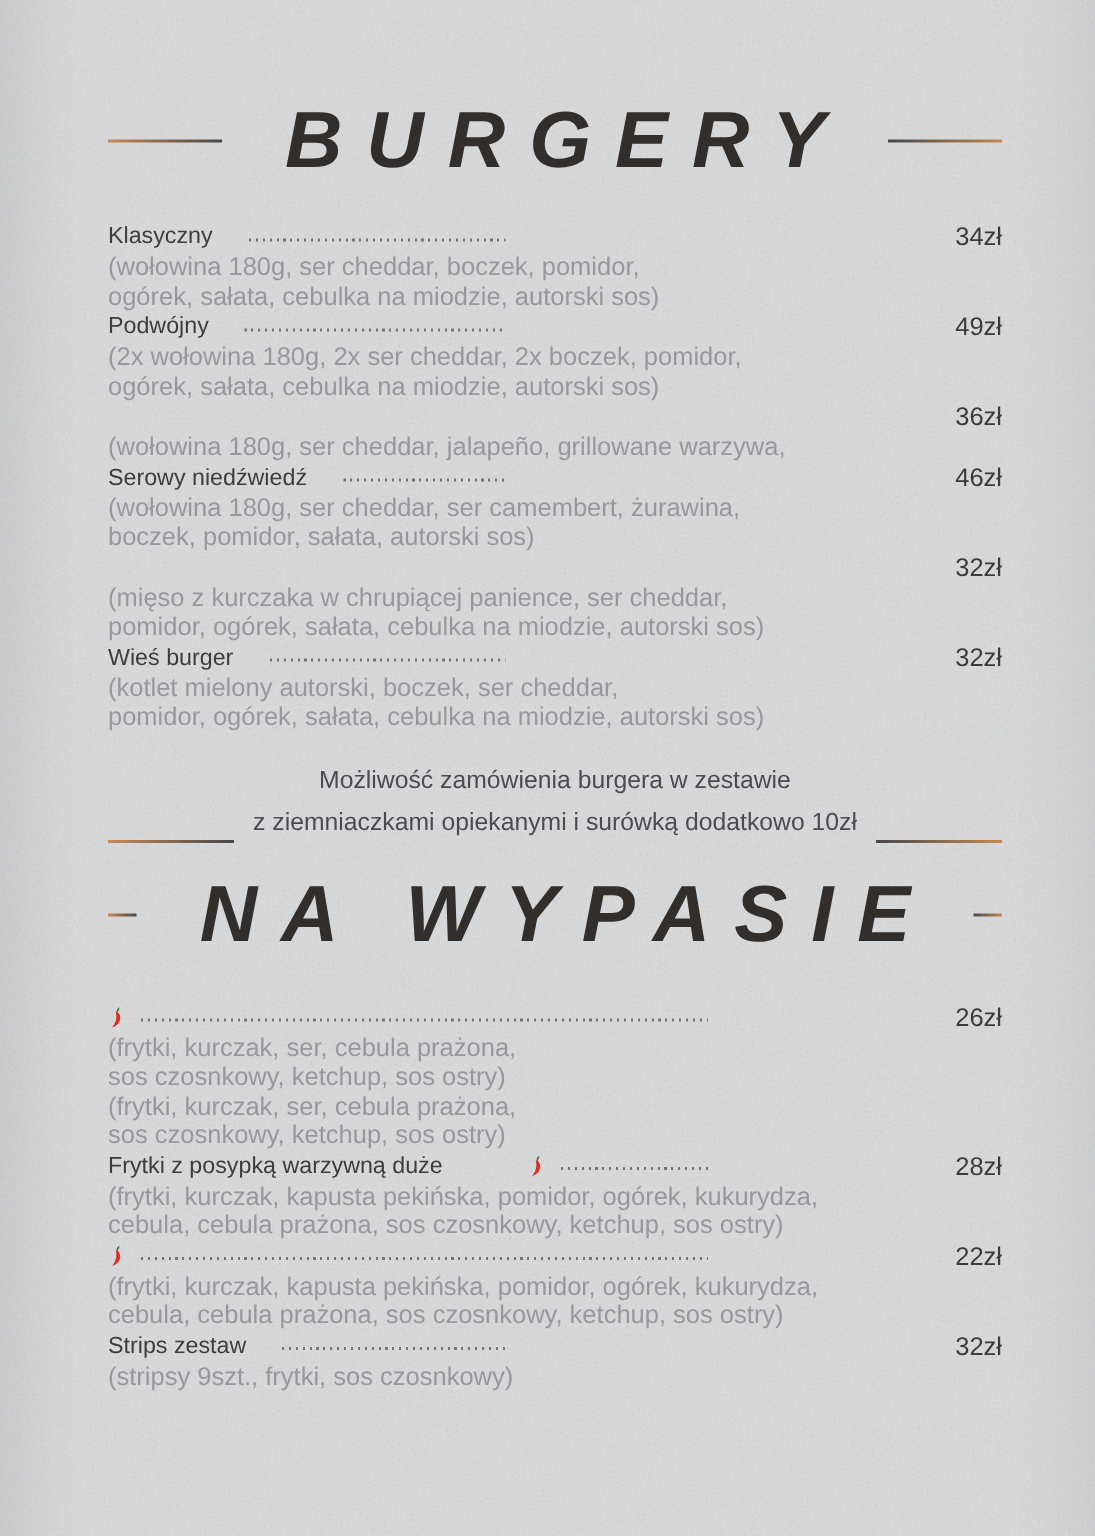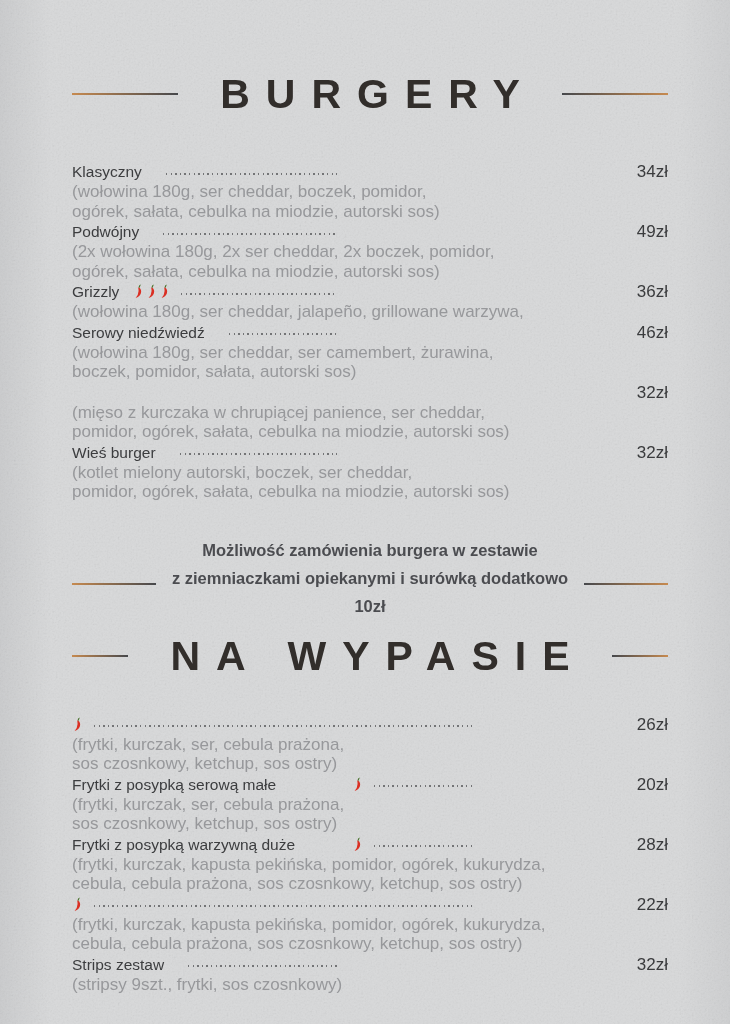--- a/index.html
+++ b/index.html
@@ -30,50 +30,50 @@
   }
   .menu{position:relative;padding:70px 62px 0 72px;}
 
   
   .sec-head{display:flex;align-items:center;gap:42px;}
   .rule{height:2px;}
   .rule-grow{flex:1;}
   .rule-left{background:linear-gradient(to right,var(--rule-orange),var(--rule-dark));}
   .rule-right{background:linear-gradient(to left,var(--rule-orange),var(--rule-dark));}
   .sec-title{
-    font-size:41px;font-weight:bold;letter-spacing:16px;margin-right:-16px;
-    color:var(--title-text);white-space:nowrap;line-height:48px;
+    font-size:53px;font-weight:bold;letter-spacing:16px;margin-right:-16px;
+    color:var(--title-text);white-space:nowrap;line-height:48px;font-style:italic;
   }
 
   
-  .items{margin-top:43px;}
+  .items{margin-top:29px;}
   .row{display:flex;align-items:center;line-height:21px;}
   .row-left{display:flex;align-items:center;width:265px;flex:none;}
   .row-left.wide{width:400px;}
   .row-left.wide .name{width:280px;flex:none;}
   .name{font-size:15.5px;color:var(--item-text);white-space:nowrap;}
   .chilis{display:flex;align-items:center;margin-left:14px;gap:2px;}
   .row-left.wide .chilis{margin-left:0;}
   .chili{display:inline-flex;}
   .chili .body{fill:var(--chili-red);}
   .chili .stem{fill:var(--chili-green);}
   .leader{
     flex:1;height:2px;align-self:center;margin-top:4px;margin-left:24px;
     background:repeating-linear-gradient(to right,var(--dots) 0 1.4px,transparent 1.4px 4.6px);
   }
   .chilis + .leader{margin-left:11px;}
   .price{margin-left:auto;font-size:17px;color:var(--price-text);}
   .desc{font-size:17px;line-height:19.5px;color:var(--desc-text);}
 
   
-  .note{display:flex;align-items:center;margin-top:34px;font-weight:bold;}
+  .note{display:flex;align-items:flex-end;margin-top:18px;}
   .note .rule{width:84px;flex:none;margin-top:12px;}
   .note-text{flex:1;text-align:center;font-size:16.5px;line-height:28px;color:var(--note-text);}
 
-  .sec2{margin-top:12px;}
+  .sec2{margin-top:24px;}
   .sec2 .items{margin-top:34px;}
 </style>
 </head>
 <body>
 
 <div class="page">
 
   <svg class="texture" width="730" height="1024" aria-hidden="true">
     <filter id="grain">
       <feTurbulence type="fractalNoise" baseFrequency="0.55" numOctaves="2" seed="7" stitchTiles="stitch"></feTurbulence>
@@ -110,44 +110,20 @@
                 <span class="name">Podwójny</span>
                 <span class="leader"></span>
               </div>
               <span class="price">49zł</span>
             </div>
             <p class="desc">(2x wołowina 180g, 2x ser cheddar, 2x boczek, pomidor,</p>
             <p class="desc">ogórek, sałata, cebulka na miodzie, autorski sos)</p>
           </div>
           <div class="item">
             <div class="row">
-              <div class="row-left">
-                <span class="name">Grizzly</span>
-                <span class="chilis">
-                  <span class="chili">
-                    <svg viewBox="0 0 16 22" width="11" height="15" aria-hidden="true">
-                      <path class="body" d="M9 5.2 Q13.2 9 11.4 14 Q9.6 19 3.8 20.6 Q8 15.6 8.1 10.2 Q8.1 7.2 7.5 5.3 Z"></path>
-                      <path class="stem" d="M8.4 5.4 C8 3 9.4 1.4 11.4 0.9 C10.8 2.8 10.1 4.2 9.5 5.5 Z"></path>
-                    </svg>
-                  </span>
-                  <span class="chili">
-                    <svg viewBox="0 0 16 22" width="11" height="15" aria-hidden="true">
-                      <path class="body" d="M9 5.2 Q13.2 9 11.4 14 Q9.6 19 3.8 20.6 Q8 15.6 8.1 10.2 Q8.1 7.2 7.5 5.3 Z"></path>
-                      <path class="stem" d="M8.4 5.4 C8 3 9.4 1.4 11.4 0.9 C10.8 2.8 10.1 4.2 9.5 5.5 Z"></path>
-                    </svg>
-                  </span>
-                  <span class="chili">
-                    <svg viewBox="0 0 16 22" width="11" height="15" aria-hidden="true">
-                      <path class="body" d="M9 5.2 Q13.2 9 11.4 14 Q9.6 19 3.8 20.6 Q8 15.6 8.1 10.2 Q8.1 7.2 7.5 5.3 Z"></path>
-                      <path class="stem" d="M8.4 5.4 C8 3 9.4 1.4 11.4 0.9 C10.8 2.8 10.1 4.2 9.5 5.5 Z"></path>
-                    </svg>
-                  </span>
-                </span>
-                <span class="leader"></span>
-              </div>
               <span class="price">36zł</span>
             </div>
             <p class="desc">(wołowina 180g, ser cheddar, jalapeño, grillowane warzywa,</p>
           </div>
           <div class="item">
             <div class="row">
               <div class="row-left">
                 <span class="name">Serowy niedźwiedź</span>
                 <span class="leader"></span>
               </div>
@@ -206,35 +182,20 @@
                   </span>
                 </span>
                 <span class="leader"></span>
               </div>
               <span class="price">26zł</span>
             </div>
             <p class="desc">(frytki, kurczak, ser, cebula prażona,</p>
             <p class="desc">sos czosnkowy, ketchup, sos ostry)</p>
           </div>
           <div class="item">
-            <div class="row">
-              <div class="row-left wide">
-                <span class="name">Frytki z posypką serową małe</span>
-                <span class="chilis">
-                  <span class="chili">
-                    <svg viewBox="0 0 16 22" width="11" height="15" aria-hidden="true">
-                      <path class="body" d="M9 5.2 Q13.2 9 11.4 14 Q9.6 19 3.8 20.6 Q8 15.6 8.1 10.2 Q8.1 7.2 7.5 5.3 Z"></path>
-                      <path class="stem" d="M8.4 5.4 C8 3 9.4 1.4 11.4 0.9 C10.8 2.8 10.1 4.2 9.5 5.5 Z"></path>
-                    </svg>
-                  </span>
-                </span>
-                <span class="leader"></span>
-              </div>
-              <span class="price">20zł</span>
-            </div>
             <p class="desc">(frytki, kurczak, ser, cebula prażona,</p>
             <p class="desc">sos czosnkowy, ketchup, sos ostry)</p>
           </div>
           <div class="item">
             <div class="row">
               <div class="row-left wide">
                 <span class="name">Frytki z posypką warzywną duże</span>
                 <span class="chilis">
                   <span class="chili">
                     <svg viewBox="0 0 16 22" width="11" height="15" aria-hidden="true">

